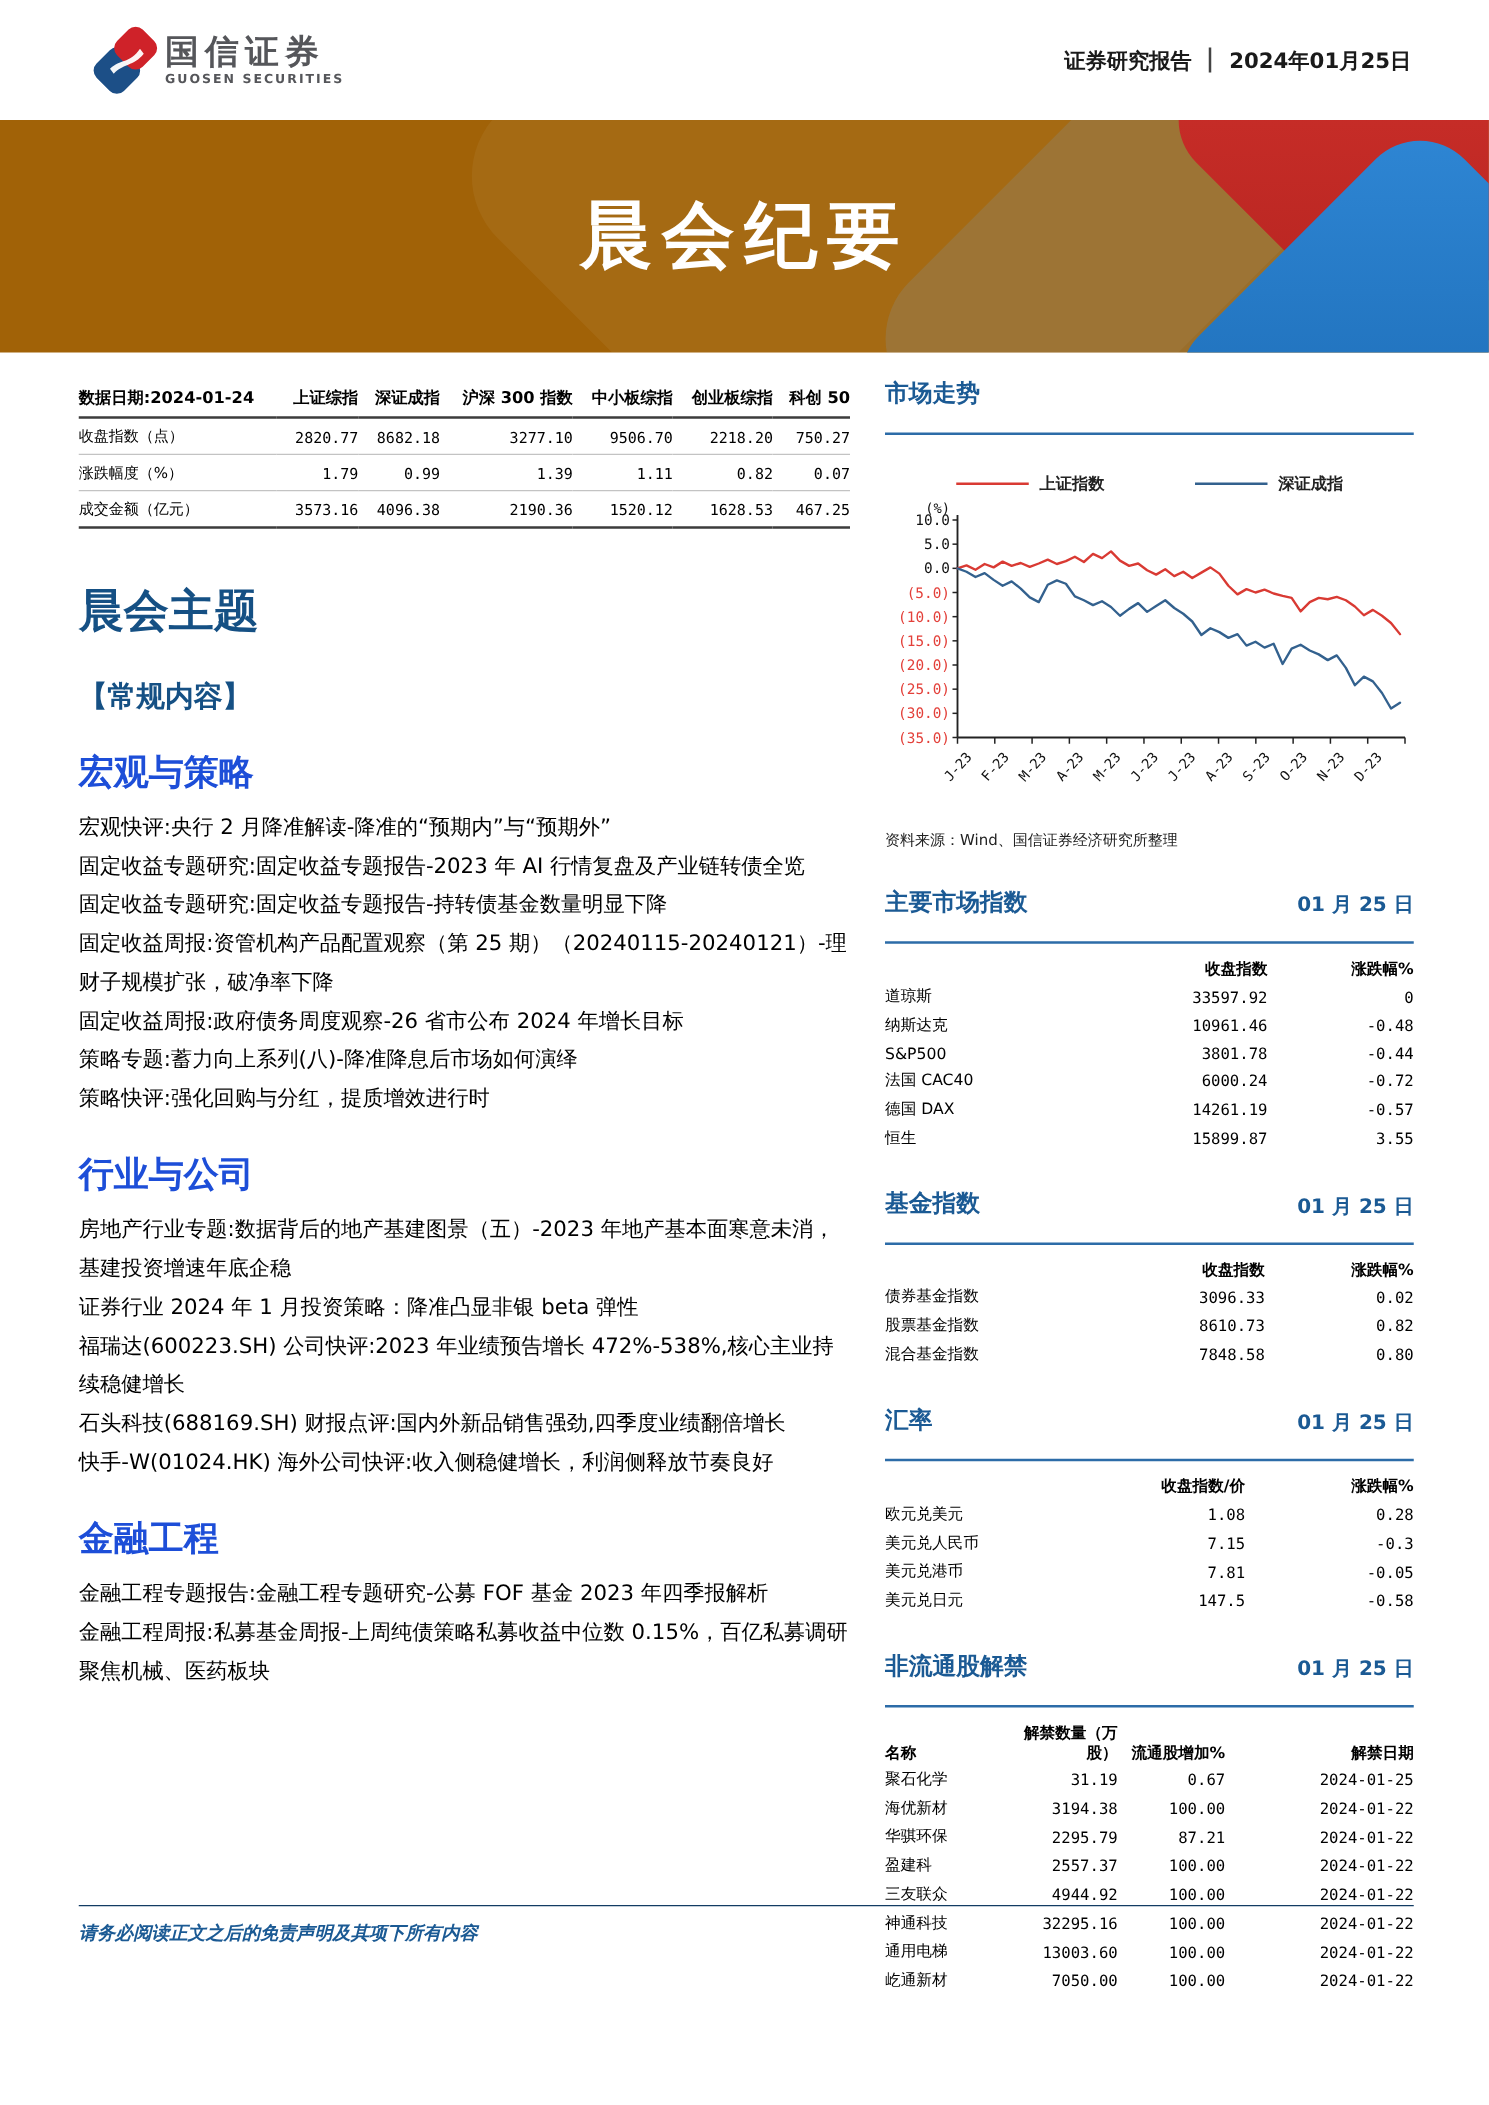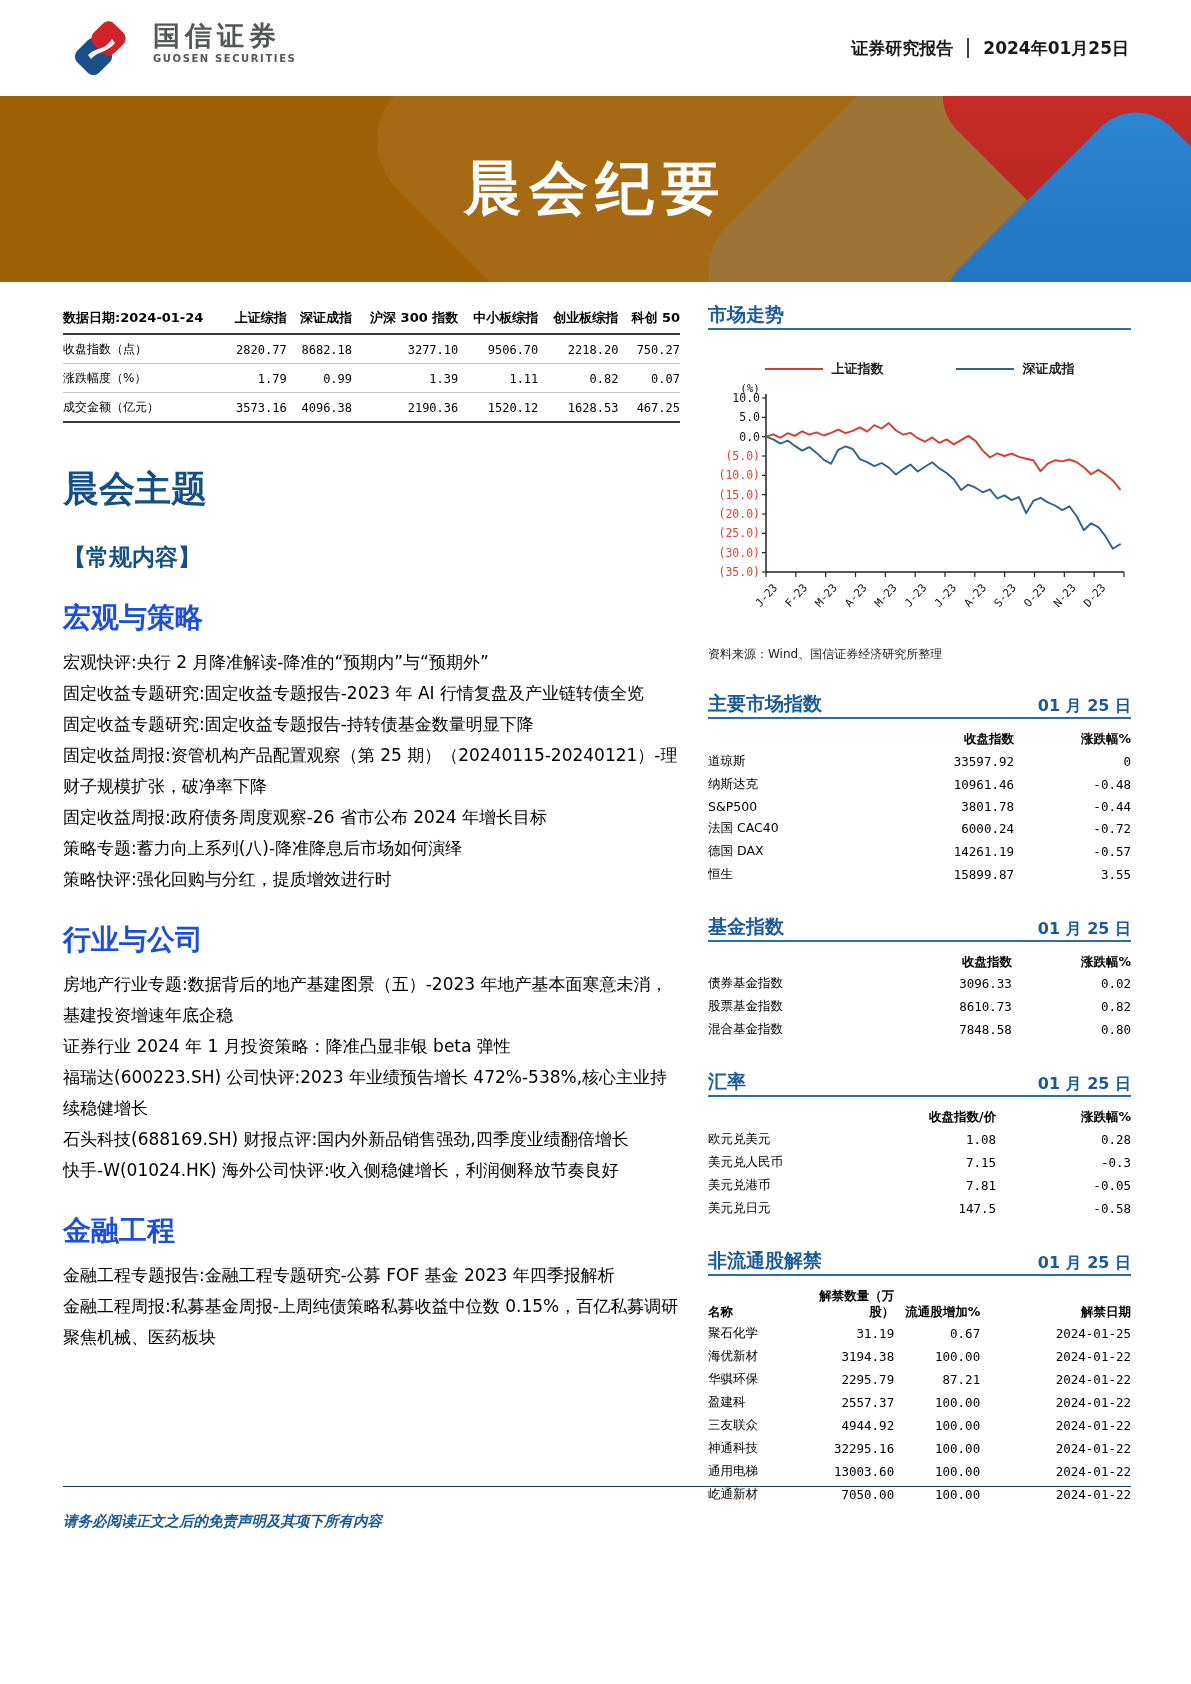--- a/index.html
+++ b/index.html
@@ -6,21 +6,21 @@
   body{
     width:1191px;height:1684px;position:relative;background:#ffffff;
     font-family:"DejaVu Sans","Liberation Sans",sans-serif;color:#000;
     -webkit-font-smoothing:antialiased;overflow:hidden;
   }
   .num{font-family:"DejaVu Sans Mono","Liberation Mono",monospace;}
 
   
   .hdr{height:96px;display:flex;align-items:center;justify-content:space-between;
        padding:0 62px 0 74px;box-sizing:border-box;}
-  .brand{display:flex;align-items:flex-start;gap:25px;}
+  .brand{display:flex;align-items:center;gap:4px;}
   .brand-txt .cn{font-size:27px;font-weight:bold;color:#55565a;letter-spacing:5px;line-height:1.1;}
   .brand-txt .en{font-size:10px;color:#55565a;letter-spacing:1.6px;font-weight:bold;margin-top:2px;}
   .hdr-right{font-size:17px;font-weight:bold;color:#1a1a1a;display:flex;align-items:center;gap:14px;}
   .hdr-right .sep{width:2px;height:20px;background:#444;display:inline-block;}
 
   
   .banner{height:186px;background:#a16207;position:relative;overflow:hidden;}
   .banner .title{position:absolute;left:0;right:0;top:0;bottom:0;display:flex;
        align-items:center;justify-content:center;color:#fff;font-size:58px;
        font-weight:bold;letter-spacing:8px;z-index:5;}
@@ -44,42 +44,42 @@
   table.sum tr:last-child td{border-bottom:2px solid #3c3c3c;}
 
   
   .themes-title{font-size:36px;font-weight:bold;color:#155084;margin:42px 0 0;}
   .themes-tag{font-size:23px;font-weight:bold;color:#155084;margin:28px 0 0;}
   .group-h{font-size:28px;font-weight:bold;color:#1d4ed8;margin:26px 0 10px;}
   .group p{font-size:17px;line-height:31px;margin:0;color:#000;}
 
   
   .side-hd{display:flex;justify-content:space-between;align-items:flex-end;
-     border-bottom:2px solid #2c6ca8;padding-bottom:0;color:#1b5a94;}
+     border-bottom:2px solid #2c6ca8;padding-bottom:18px;color:#1b5a94;}
   .side-hd .t{font-size:19px;font-weight:bold;}
   .side-hd .d{font-size:16px;font-weight:bold;}
   .side-section{margin-top:28px;}
 
   
   .legend{display:flex;justify-content:center;gap:72px;margin:30px 0 4px;font-size:13px;color:#222;font-weight:bold;}
   .legend .item{display:flex;align-items:center;gap:9px;}
   .legend .swatch{width:58px;height:2.5px;display:inline-block;}
   svg text{font-family:"DejaVu Sans Mono","Liberation Mono",monospace;}
   .src{font-size:12px;color:#222;margin-top:8px;}
 
   
   table.side{width:100%;border-collapse:collapse;font-size:12.5px;margin-top:9px;}
   table.side th{font-weight:bold;text-align:right;padding:3px 0;vertical-align:bottom;line-height:1.25;}
   table.side th.name-h{text-align:left;}
   table.side td{text-align:right;padding:3px 0;}
   table.side td.name{text-align:left;font-family:"DejaVu Sans","Liberation Sans",sans-serif;white-space:nowrap;}
   table.side th.wrap{width:86px;}
 
   
-  .footer{position:absolute;left:63px;right:60px;top:1486px;border-top:1.5px solid #123c63;padding-top:25px;}
+  .footer{position:absolute;left:63px;right:60px;top:1524px;border-top:1.5px solid #123c63;padding-top:12px;}
   .footer .txt{font-size:14.5px;font-style:italic;font-weight:bold;color:#1b5a94;}
 </style>
 </head>
 <body>
 
 <div class="hdr">
   <div class="brand">
     <svg width="54" height="54" viewBox="0 0 54 54">
       <rect x="4" y="20" width="31" height="31" rx="8" transform="rotate(45 19.5 35.5)" fill="#1c4f87"></rect>
       <rect x="20" y="3" width="29" height="29" rx="8" transform="rotate(45 34.5 17.5)" fill="#cf2229"></rect>

